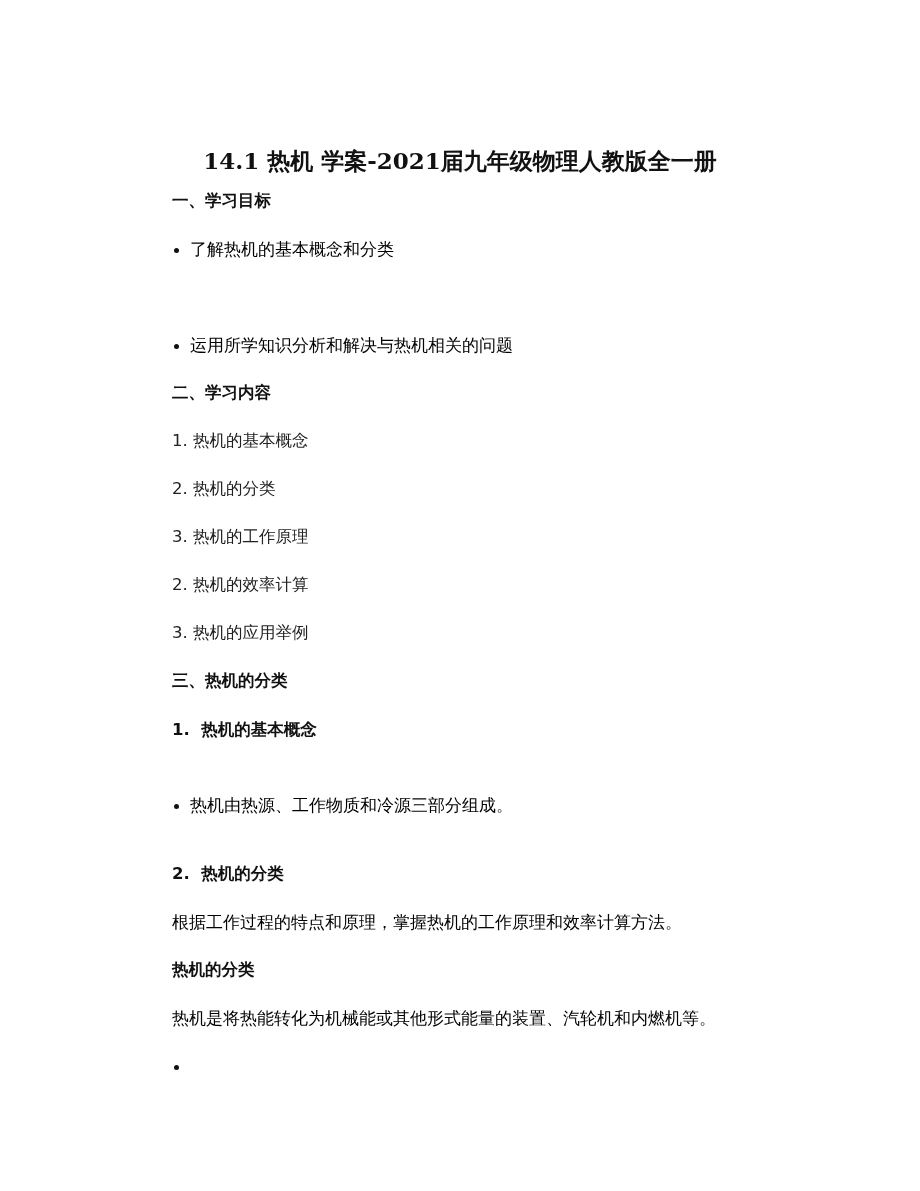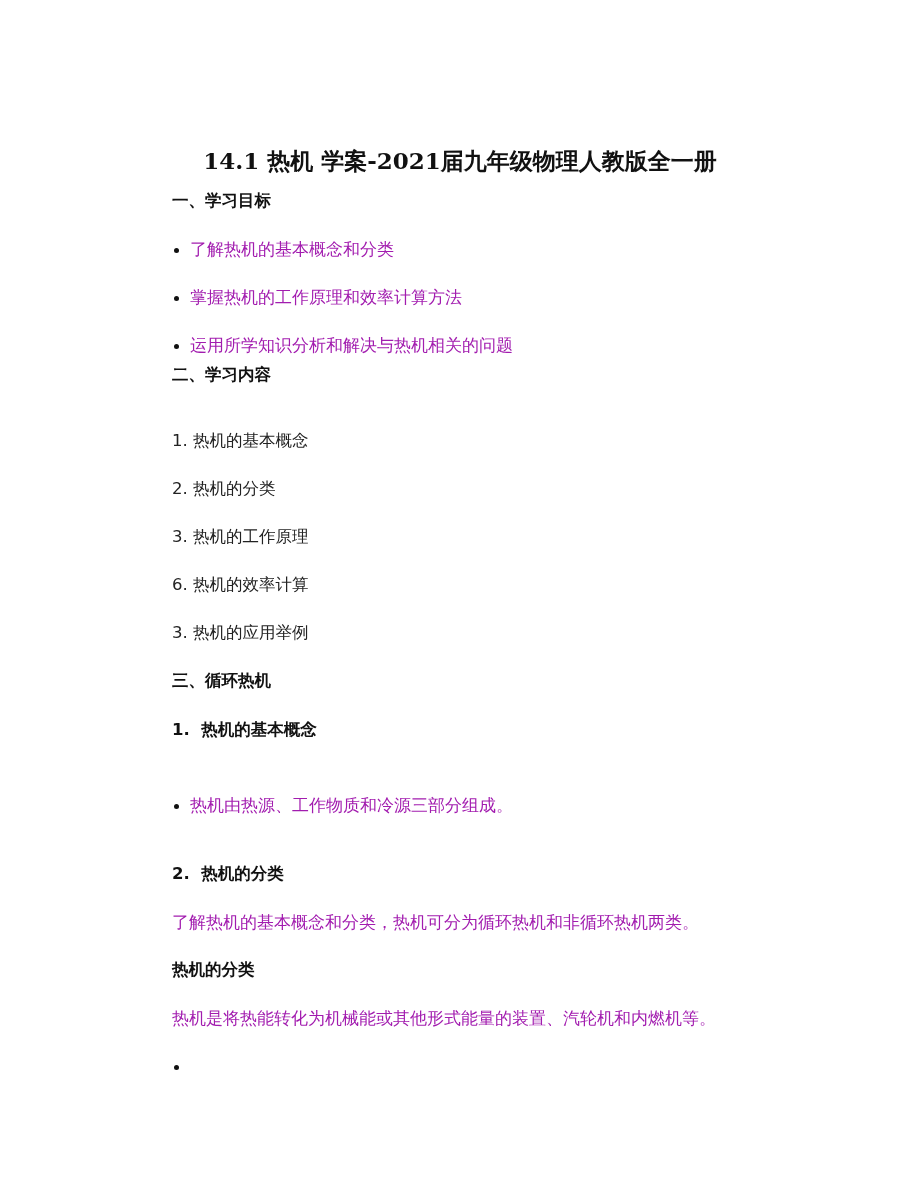--- a/index.html
+++ b/index.html
@@ -7,60 +7,57 @@
          font-family: "DejaVu Serif", "Liberation Serif", serif; color: #111; }
   .page { position: absolute; left: 0; top: 0; width: 920px; height: 1191px; }
   .title { position: absolute; top: 146px; left: 0; width: 920px; text-align: center;
            font-size: 23px; font-weight: bold; letter-spacing: 0px; }
   .line { position: absolute; left: 172px; font-size: 17px; line-height: 22px; white-space: nowrap; }
   .h { font-weight: bold; font-family: "DejaVu Sans", "Liberation Sans", sans-serif; font-size: 16.5px; }
   .num { font-family: "DejaVu Sans", "Liberation Sans", sans-serif; font-size: 16.5px; color: #222; }
   .bullet { display: inline-block; width: 18px; }
   .bullet::before { content: ""; display: inline-block; width: 5px; height: 5px; border-radius: 50%;
                     background: #111; vertical-align: middle; margin-left: 2px; }
-  .body-text { color: #a21caf; }
+  .body-text { color: #000000; }
 </style>
 </head>
 <body>
 
 <div class="page">
 
   <div class="title">14.1 热机 学案-2021届九年级物理人教版全一册</div>
 
   <div class="line h" style="top:190px">一、学习目标</div>
 
   <div class="line body-text" style="top:238px">
     <span class="bullet"></span><span>了解热机的基本概念和分类</span>
   </div>
-  <div class="line body-text" style="top:286px">
-    <span class="bullet"></span><span>掌握热机的工作原理和效率计算方法</span>
-  </div>
   <div class="line body-text" style="top:334px">
     <span class="bullet"></span><span>运用所学知识分析和解决与热机相关的问题</span>
   </div>
 
-  <div class="line h" style="top:364px">二、学习内容</div>
+  <div class="line h" style="top:382px">二、学习内容</div>
 
   <div class="line num" style="top:430px">1. 热机的基本概念</div>
   <div class="line num" style="top:478px">2. 热机的分类</div>
   <div class="line num" style="top:526px">3. 热机的工作原理</div>
-  <div class="line num" style="top:574px">6. 热机的效率计算</div>
+  <div class="line num" style="top:574px">2. 热机的效率计算</div>
   <div class="line num" style="top:622px">3. 热机的应用举例</div>
 
-  <div class="line h" style="top:670px">三、循环热机</div>
+  <div class="line h" style="top:670px">三、热机的分类</div>
 
   <div class="line h" style="top:719px; white-space:pre">1.  热机的基本概念</div>
 
   <div class="line body-text" style="top:794px">
     <span class="bullet"></span><span>热机由热源、工作物质和冷源三部分组成。</span>
   </div>
 
   <div class="line h" style="top:863px; white-space:pre">2.  热机的分类</div>
 
-  <div class="line body-text" style="top:911px">了解热机的基本概念和分类，热机可分为循环热机和非循环热机两类。</div>
+  <div class="line body-text" style="top:911px">根据工作过程的特点和原理，掌握热机的工作原理和效率计算方法。</div>
 
   <div class="line h" style="top:959px">热机的分类</div>
 
   <div class="line body-text" style="top:1007px">热机是将热能转化为机械能或其他形式能量的装置、汽轮机和内燃机等。</div>
 
   <div class="line body-text" style="top:1055px">
     <span class="bullet"></span>
   </div>
 
 </div>

